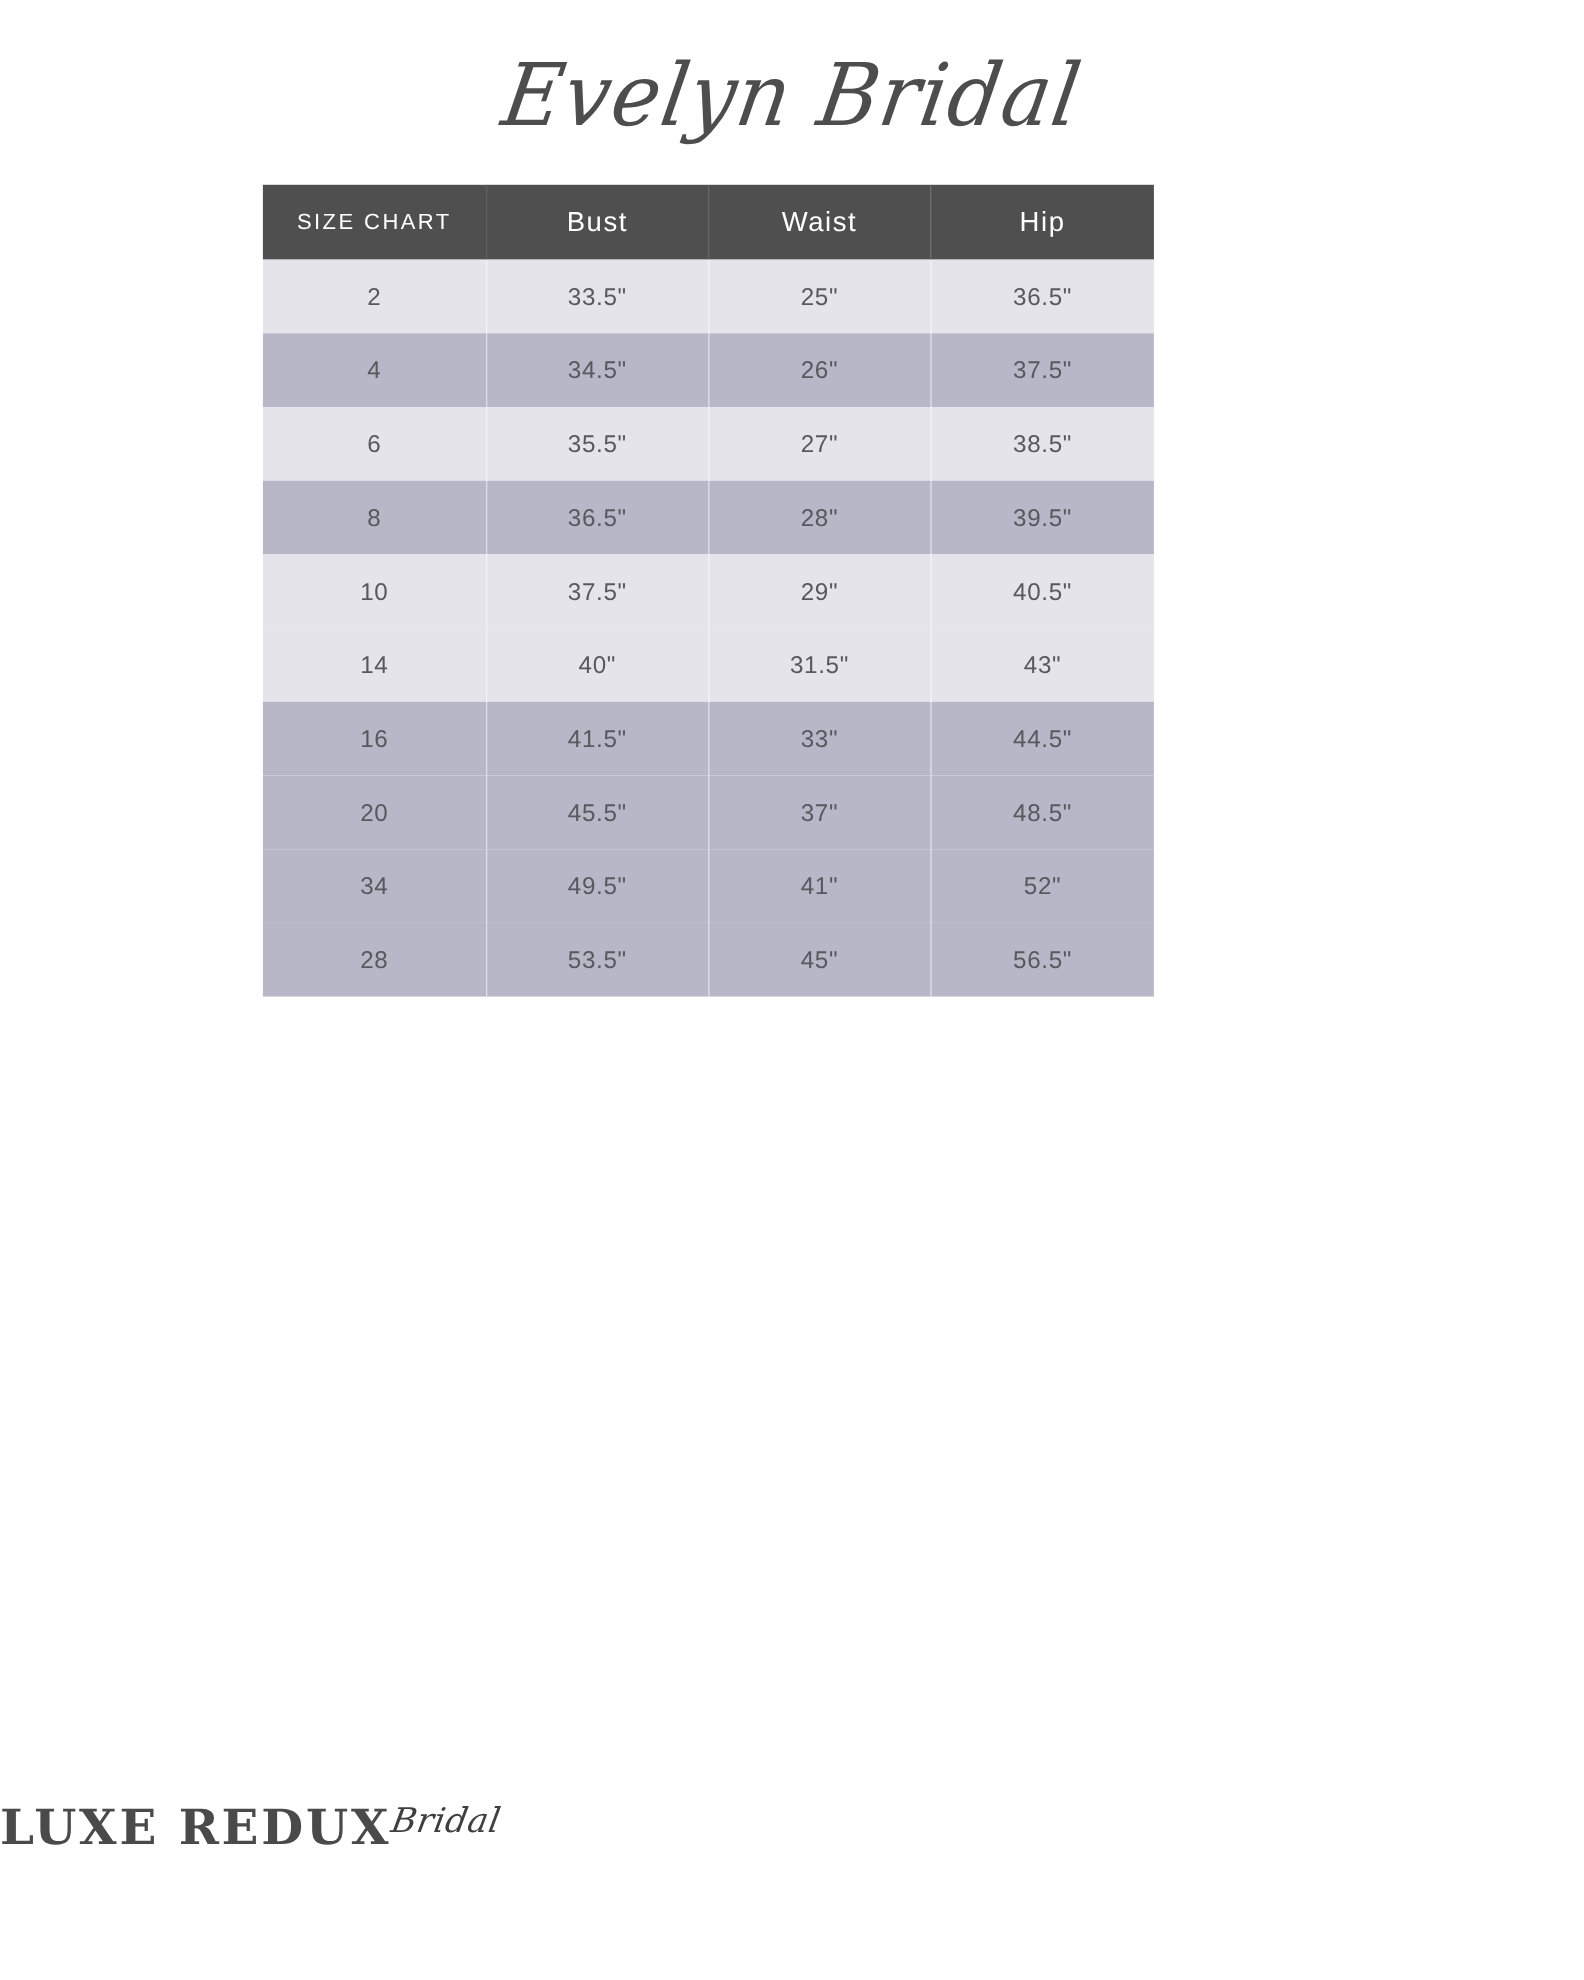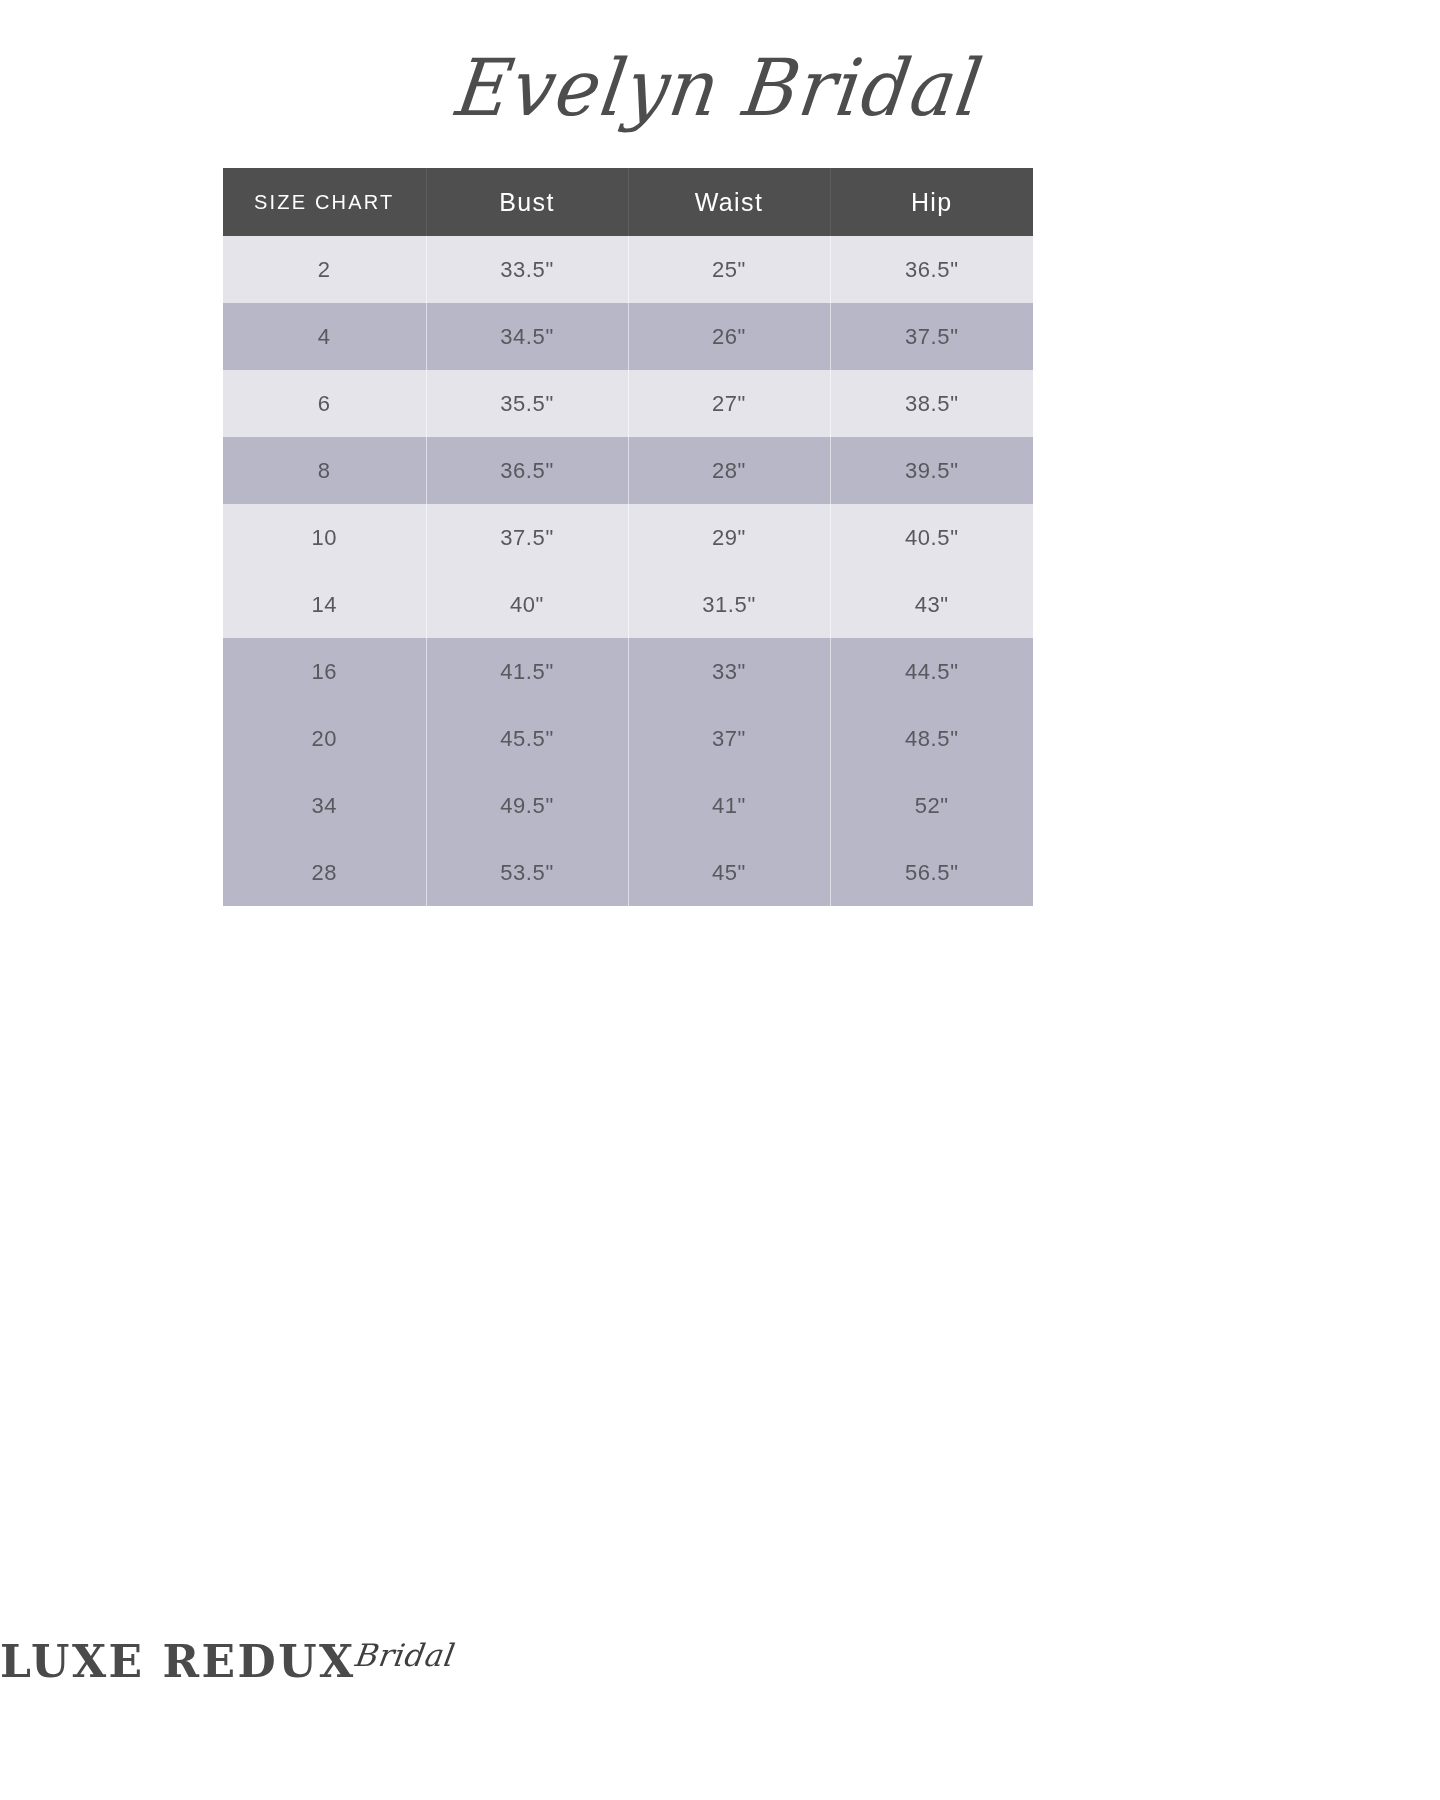--- a/index.html
+++ b/index.html
@@ -44,21 +44,21 @@
     letter-spacing: 1.5px;
     color: #4d4d4d;
     transform: skewX(-9deg) scaleY(1.06);
     white-space: nowrap;
     line-height: 1;
   }
 
   
   .chart-wrap {
     width: 816px;
-    margin-left: 0;
+    margin-left: 16px;
     position: absolute;
     left: 223px;
     top: 168px;
   }
 
   table.size-chart {
     width: 810px;
     border-collapse: collapse;
     table-layout: fixed;
   }

